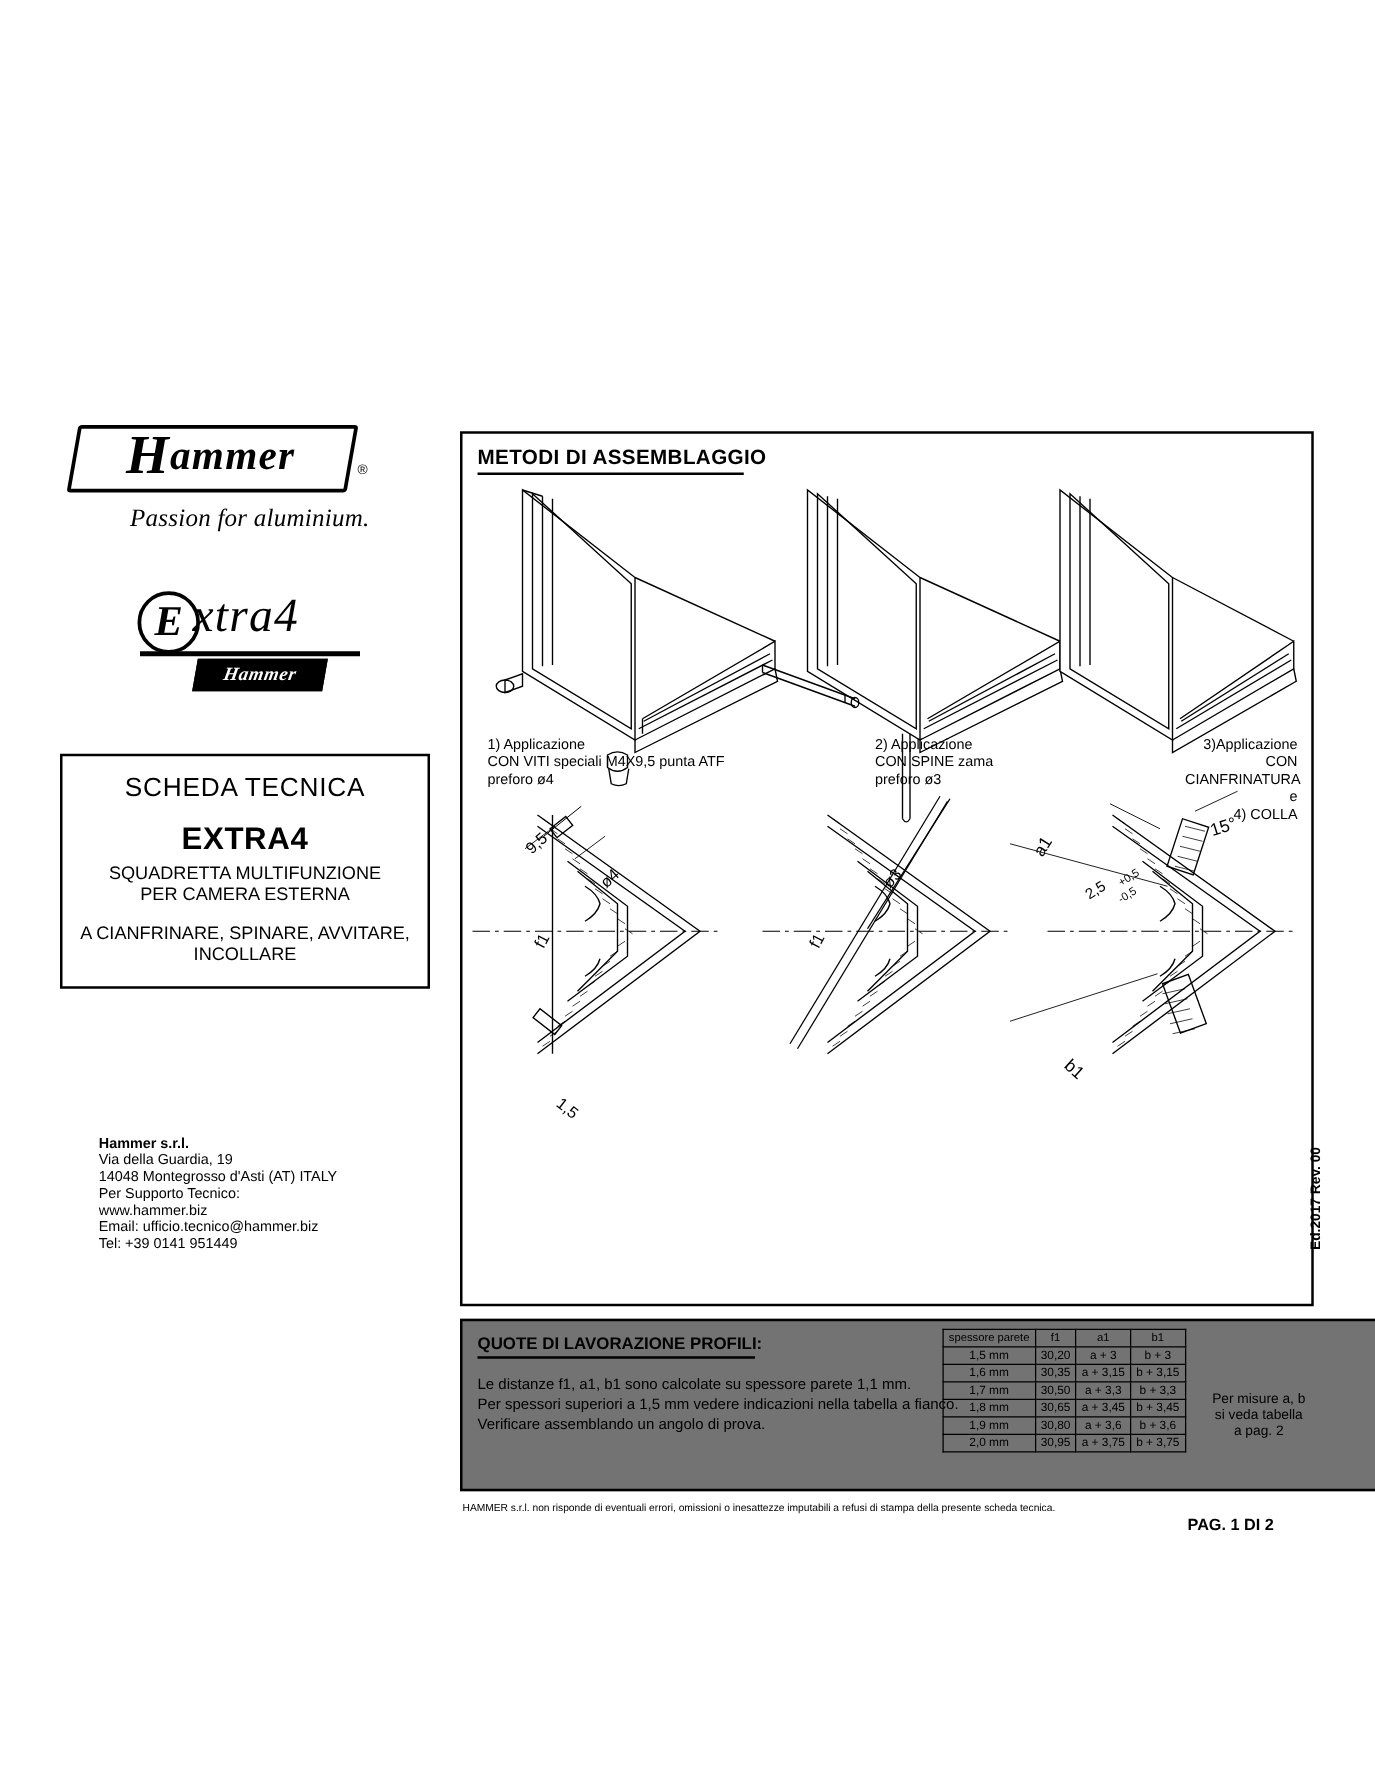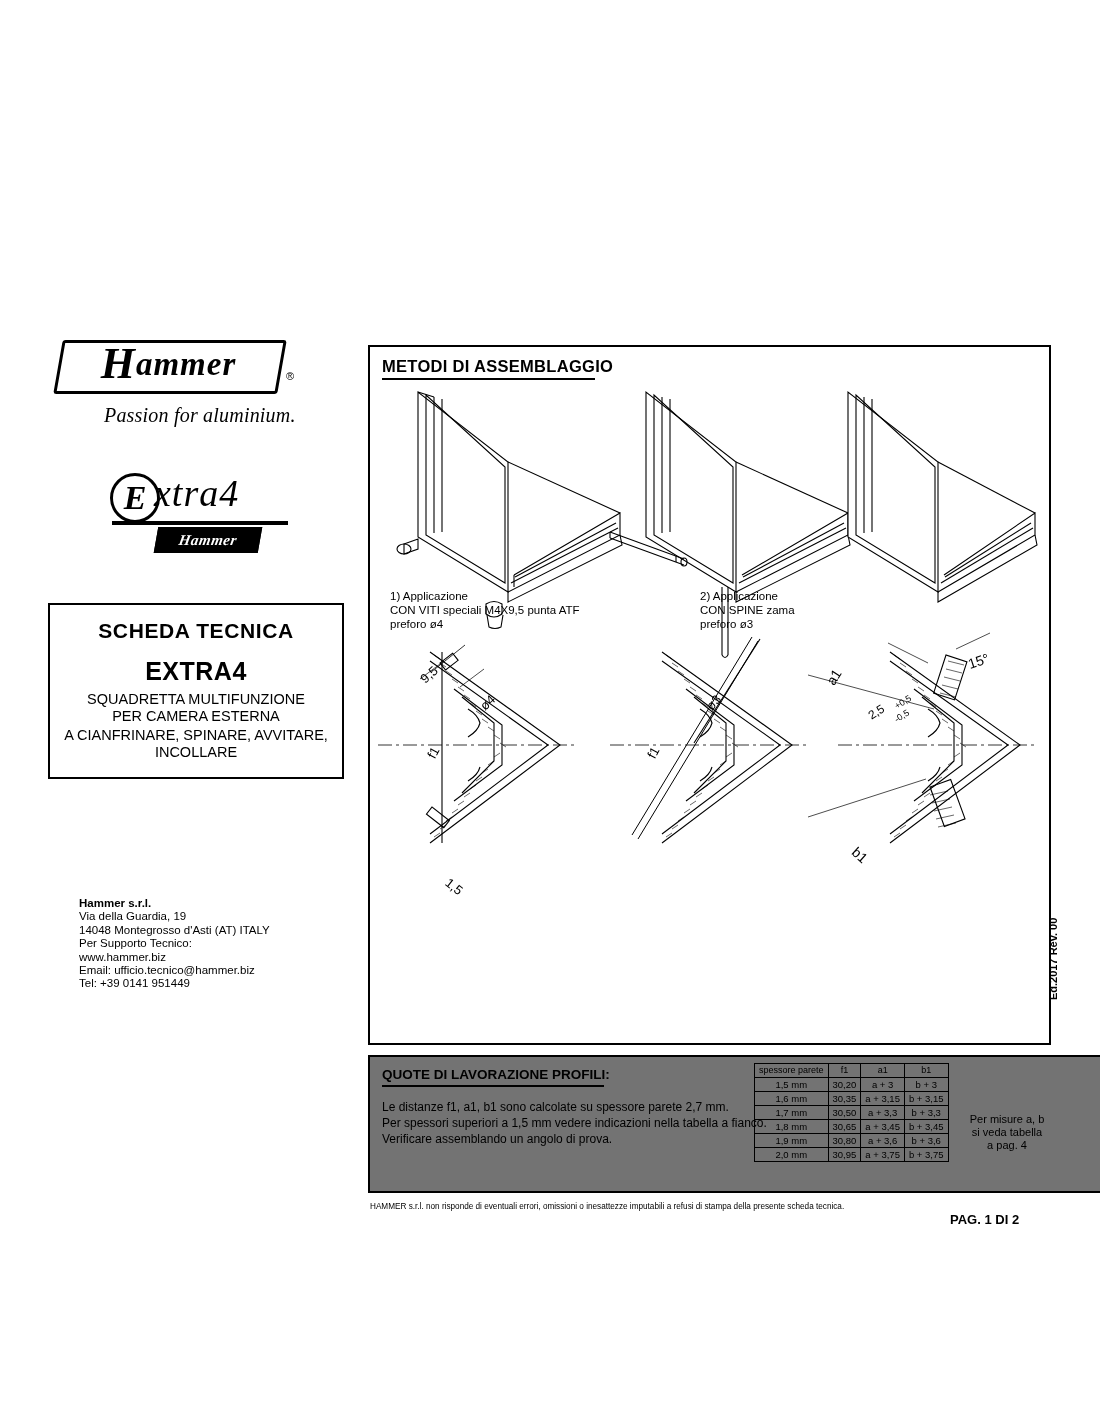--- a/index.html
+++ b/index.html
@@ -145,39 +145,39 @@
     margin-top: 44px;
     margin-left: 0px;
     width: 296px;
     border: 2px solid #000;
     padding: 14px 6px 16px 6px;
     text-align: center;
     box-sizing: border-box;
   }
   .scheda-title {
     font-size: 21px;
-    font-weight: bold;
+    font-weight: normal;
     letter-spacing: 0.6px;
     margin-bottom: 14px;
     text-align: center;
   }
   .scheda-model {
     font-size: 25px;
     font-weight: bold;
     letter-spacing: 0.5px;
     margin-bottom: 5px;
   }
   .scheda-desc {
     font-size: 14.5px;
     line-height: 17px;
   }
   .scheda-desc2 {
     font-size: 14.5px;
     line-height: 17px;
-    margin-top: 2px;
+    margin-top: 14px;
   }
 
   
   .company {
     margin-top: 118px;
     margin-left: 31px;
     font-size: 11.5px;
     line-height: 13.4px;
   }
   .company .name { font-weight: bold; }
@@ -502,27 +502,32 @@
     <div class="caption cap1">
       <div>1) Applicazione</div>
       <div>CON VITI speciali M4X9,5 punta ATF</div>
       <div>preforo ø4</div>
     </div>
     <div class="caption cap2">
       <div>2) Applicazione</div>
       <div>CON SPINE zama</div>
       <div>preforo ø3</div>
     </div>
+    <div class="caption cap3">
+      <div>3)Applicazione</div>
+      <div>CON CIANFRINATURA e</div>
+      <div>4) COLLA</div>
+    </div>
   </div>
 
   <div class="bottom">
     <div class="quote-title">QUOTE DI LAVORAZIONE PROFILI:</div>
     <div class="quote-underline"></div>
     <div class="quote-lines">
-      <div>Le distanze f1, a1, b1 sono calcolate su spessore parete 2,7 mm.</div>
+      <div>Le distanze f1, a1, b1 sono calcolate su spessore parete 1,1 mm.</div>
       <div>Per spessori superiori a 1,5 mm vedere indicazioni nella tabella a fianco.</div>
       <div>Verificare assemblando un angolo di prova.</div>
     </div>
 
     <table class="tbl">
       <thead>
         <tr>
           <th>spessore parete</th>
           <th>f1</th>
           <th>a1</th>
@@ -565,21 +570,21 @@
           <td>30,95</td>
           <td>a + 3,75</td>
           <td>b + 3,75</td>
         </tr>
       </tbody>
     </table>
 
     <div class="side-note">
       <div>Per misure a, b</div>
       <div>si veda tabella</div>
-      <div>a pag. 4</div>
+      <div>a pag. 2</div>
     </div>
   </div>
 
   <div class="footer-note">
     <div>HAMMER s.r.l. non risponde di eventuali errori, omissioni o inesattezze imputabili a refusi di stampa della presente scheda tecnica.</div>
   </div>
   <div class="page-num">PAG. 1 DI 2</div>
   <div class="edition">Ed.2017  Rev. 00</div>
 
 </div>

